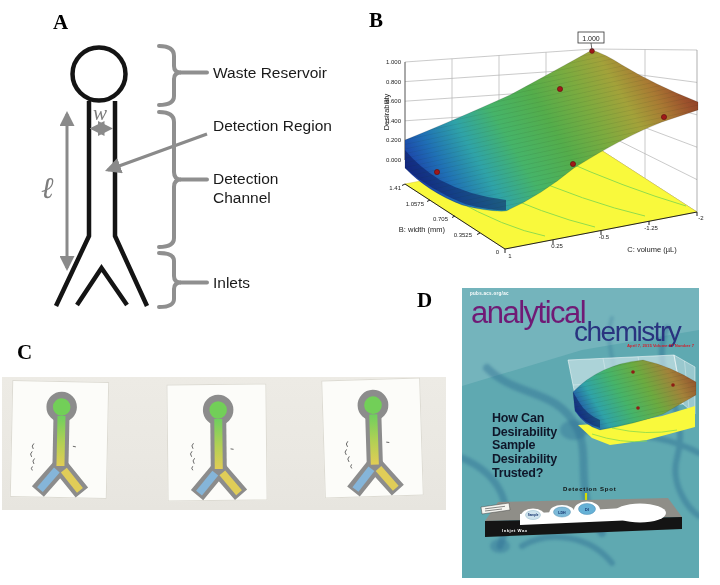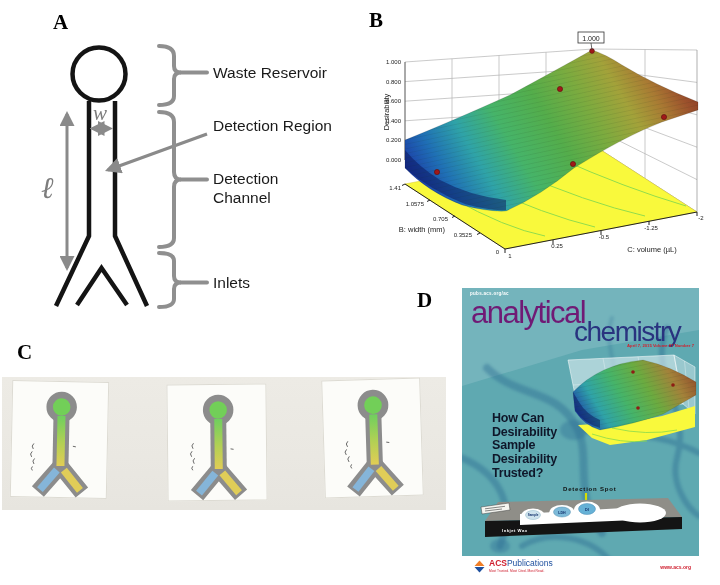--- a/index.html
+++ b/index.html
@@ -370,24 +370,15 @@
         </g>
         <g>
           <polygon points="19,219 47,215 48,222 20,226" fill="#f5f5f0" stroke="#444" stroke-width="0.5"></polygon>
           <line x1="23" y1="220.8" x2="43" y2="218.3" stroke="#555" stroke-width="0.7"></line>
           <line x1="23" y1="223" x2="40" y2="221" stroke="#555" stroke-width="0.7"></line>
         </g>
         <text x="40" y="243.5" font-size="4.2" font-weight="bold" letter-spacing="0.5" fill="#ffffff" font-family="Liberation Sans, sans-serif">Inkjet Wax</text>
       </g>
     </svg>
 
-    <div class="strip-bottom">
-      <svg class="abs" style="left:11px;top:4px;" width="13" height="13" viewBox="0 0 13 13">
-        <polygon points="1.5,6 11.5,6 6.5,0.5" fill="#f07f29"></polygon>
-        <polygon points="1.5,7 11.5,7 6.5,12.5" fill="#1d4f9e"></polygon>
-      </svg>
-      <div class="acs"><span>ACS</span><span class="pubs">Publications</span></div>
-      <div class="tagline">Most Trusted. Most Cited. Most Read.</div>
-      <div class="site">www.acs.org</div>
-    </div>
   </div>
 
 </div>
 
 </body></html>

